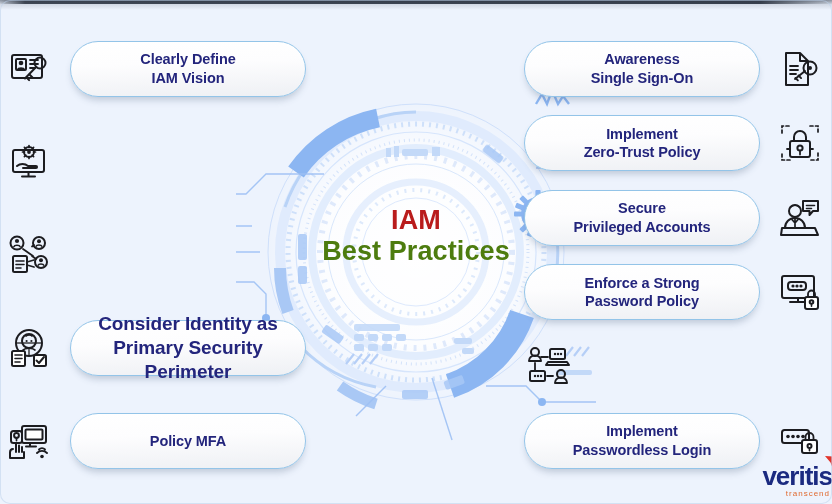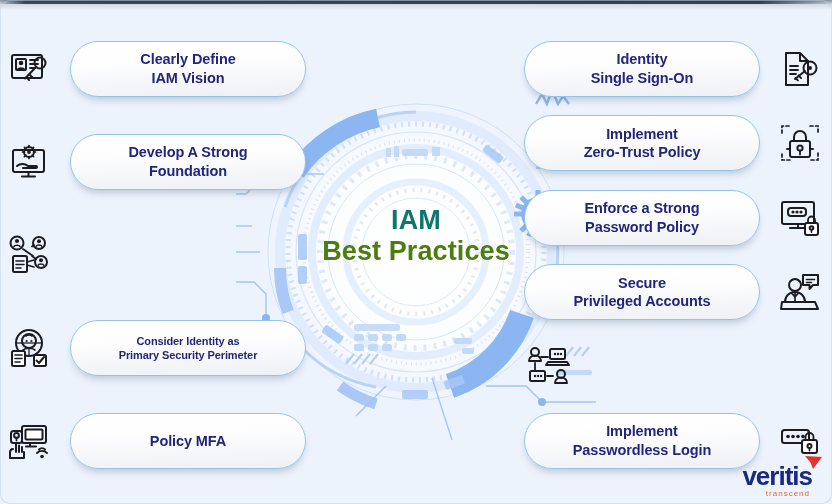--- a/index.html
+++ b/index.html
@@ -74,37 +74,37 @@
   }
   .pill span{
     display:block;
     color:#23257c;
     font-weight:bold;
     font-size:14.5px;
     line-height:1.28;
     letter-spacing:-0.1px;
     white-space:pre-line;
   }
-  .pill.small span{font-size:11px;}
+  .pill.small span{font-size:19px;}
 
   
   .center-title{
     position:absolute;left:286px;top:206px;width:260px;
     text-align:center;z-index:20;pointer-events:none;
   }
   .center-title .l1{
-    color:#0f766e;font-weight:bold;font-size:27px;line-height:1.1;letter-spacing:.2px;
+    color:#b91c1c;font-weight:bold;font-size:27px;line-height:1.1;letter-spacing:.2px;
   }
   .center-title .l2{
     color:#4d7c0f;font-weight:bold;font-size:27px;line-height:1.18;letter-spacing:.1px;
   }
 
   
   .logo{
-    position:absolute;right:20px;bottom:6px;z-index:30;
+    position:absolute;right:0;bottom:6px;z-index:30;
     text-align:right;line-height:1;
   }
   .logo .wordmark{
     position:relative;display:inline-block;
     color:#1b2a80;font-weight:bold;font-size:26px;letter-spacing:-1px;
   }
   .logo .mark{
     position:absolute;right:-10px;top:-7px;width:17px;height:13px;
   }
   .logo .tagline{
@@ -273,24 +273,20 @@
       <div class="icon-box">
         <svg width="42" height="42" viewBox="0 0 42 42" fill="none" stroke="#1c1c20" stroke-width="2">
           <rect x="4" y="9" width="31" height="22" rx="2"></rect>
           <path d="M19.5 31v4M13 35.5h13" stroke-linecap="round"></path>
           <circle cx="20" cy="11" r="5"></circle>
           <path d="M20 4.5v2M20 15.5v2M13.5 11h2M24.5 11h2M15.4 6.4l1.4 1.4M23.2 14.2l1.4 1.4M24.6 6.4l-1.4 1.4M16.8 14.2l-1.4 1.4" stroke-width="1.7" stroke-linecap="round"></path>
           <circle cx="20" cy="11" r="1.9" fill="#1c1c20" stroke="none"></circle>
           <path d="M8 25c3-2.6 8-2.6 11 0h8c1.4 0 1.4 2 0 2H14" stroke-linecap="round" stroke-linejoin="round"></path>
         </svg>
       </div>
-      <div class="pill">
-        <span>Develop A Strong
-Foundation</span>
-      </div>
     </div>
 
 
     <div class="row">
       <div class="icon-box">
         <svg width="44" height="42" viewBox="0 0 44 42" fill="none" stroke="#1c1c20" stroke-width="2">
           <circle cx="9" cy="9" r="6.5"></circle>
           <circle cx="9" cy="7" r="2.1" fill="#1c1c20" stroke="none"></circle>
           <path d="M5.6 13c1-2.3 5.8-2.3 6.8 0" stroke-width="1.6"></path>
           <circle cx="31" cy="9" r="6"></circle>
@@ -348,21 +344,21 @@
         <span>Policy MFA</span>
       </div>
     </div>
 
   </div>
 
   <div class="col col-right">
 
     <div class="row">
       <div class="pill">
-        <span>Identity
+        <span>Awareness
 Single Sign-On</span>
       </div>
       <div class="icon-box">
         <svg width="40" height="42" viewBox="0 0 40 42" fill="none" stroke="#1c1c20" stroke-width="2">
           <path d="M6 5h14l8 8v24H6z" stroke-linejoin="round"></path>
           <path d="M20 5v8h8" stroke-linejoin="round"></path>
           <path d="M10 18h8M10 22h8M10 26h6" stroke-width="1.8" stroke-linecap="round"></path>
           <circle cx="30" cy="20" r="6.5"></circle>
           <circle cx="30" cy="20" r="2" fill="#1c1c20" stroke="none"></circle>
           <path d="M25 23 L15 31" stroke-linecap="round"></path>
@@ -377,20 +373,38 @@
 Zero-Trust Policy</span>
       </div>
       <div class="icon-box">
         <svg width="42" height="42" viewBox="0 0 42 42" fill="none" stroke="#1c1c20" stroke-width="2">
           <path d="M3 11V4h8M31 4h8v7M39 31v7h-8M11 38H3v-7" stroke-width="1.7" stroke-dasharray="3 2.5" stroke-linecap="round"></path>
           <rect x="11" y="19" width="20" height="16" rx="2"></rect>
           <path d="M15 19v-4a6 6 0 0 1 12 0v4"></path>
           <circle cx="21" cy="26" r="2.6"></circle>
           <path d="M21 28.6v4" stroke-width="1.8" stroke-linecap="round"></path>
           <path d="M8 27h3M31 27h3" stroke-width="1.8" stroke-linecap="round"></path>
+        </svg>
+      </div>
+    </div>
+
+    <div class="row">
+      <div class="pill">
+        <span>Secure
+Privileged Accounts</span>
+      </div>
+      <div class="icon-box">
+        <svg width="42" height="42" viewBox="0 0 42 42" fill="none" stroke="#1c1c20" stroke-width="2">
+          <path d="M24 4h15v10h-5l-3.5 4v-4H24z" stroke-linejoin="round"></path>
+          <path d="M27.5 8.5h8M27.5 11.5h5" stroke-width="1.6" stroke-linecap="round"></path>
+          <circle cx="16" cy="14" r="6"></circle>
+          <path d="M11 10.5c3-3 7-3 10 0" stroke-width="1.7"></path>
+          <path d="M6 31c0-6 4.5-10 10-10s10 4 10 10" stroke-linecap="round"></path>
+          <path d="M16 21v10M12.5 22l3.5 4l3.5-4" stroke-width="1.7" stroke-linejoin="round"></path>
+          <path d="M3 31h33l3 7H2z" stroke-linejoin="round"></path>
         </svg>
       </div>
     </div>
 
     <div class="row">
       <div class="pill">
         <span>Enforce a Strong
 Password Policy</span>
       </div>
       <div class="icon-box">
@@ -400,38 +414,20 @@
           <g fill="#1c1c20" stroke="none">
             <circle cx="14" cy="15" r="1.6"></circle>
               <circle cx="18" cy="15" r="1.6"></circle>
             <circle cx="22" cy="15" r="1.6"></circle>
           </g>
           <path d="M19 27v4M11 31h16" stroke-linecap="round"></path>
           <rect x="26" y="26" width="13" height="12" rx="2" fill="#ffffff"></rect>
           <path d="M29 26v-3a3.5 3.5 0 0 1 7 0v3" stroke-width="1.8"></path>
           <circle cx="32.5" cy="31" r="1.8"></circle>
           <path d="M32.5 32.8v2.4" stroke-width="1.6" stroke-linecap="round"></path>
-        </svg>
-      </div>
-    </div>
-
-    <div class="row">
-      <div class="pill">
-        <span>Secure
-Privileged Accounts</span>
-      </div>
-      <div class="icon-box">
-        <svg width="42" height="42" viewBox="0 0 42 42" fill="none" stroke="#1c1c20" stroke-width="2">
-          <path d="M24 4h15v10h-5l-3.5 4v-4H24z" stroke-linejoin="round"></path>
-          <path d="M27.5 8.5h8M27.5 11.5h5" stroke-width="1.6" stroke-linecap="round"></path>
-          <circle cx="16" cy="14" r="6"></circle>
-          <path d="M11 10.5c3-3 7-3 10 0" stroke-width="1.7"></path>
-          <path d="M6 31c0-6 4.5-10 10-10s10 4 10 10" stroke-linecap="round"></path>
-          <path d="M16 21v10M12.5 22l3.5 4l3.5-4" stroke-width="1.7" stroke-linejoin="round"></path>
-          <path d="M3 31h33l3 7H2z" stroke-linejoin="round"></path>
         </svg>
       </div>
     </div>
 
     <div class="row">
       <div class="icon-box">
         <svg width="44" height="42" viewBox="0 0 44 42" fill="none" stroke="#1c1c20" stroke-width="2">
           <circle cx="9" cy="6" r="4"></circle>
           <path d="M3 15c0-3.5 2.6-5.5 6-5.5s6 2 6 5.5z" stroke-linejoin="round"></path>
           <rect x="24" y="3" width="15" height="10" rx="1.5"></rect>

